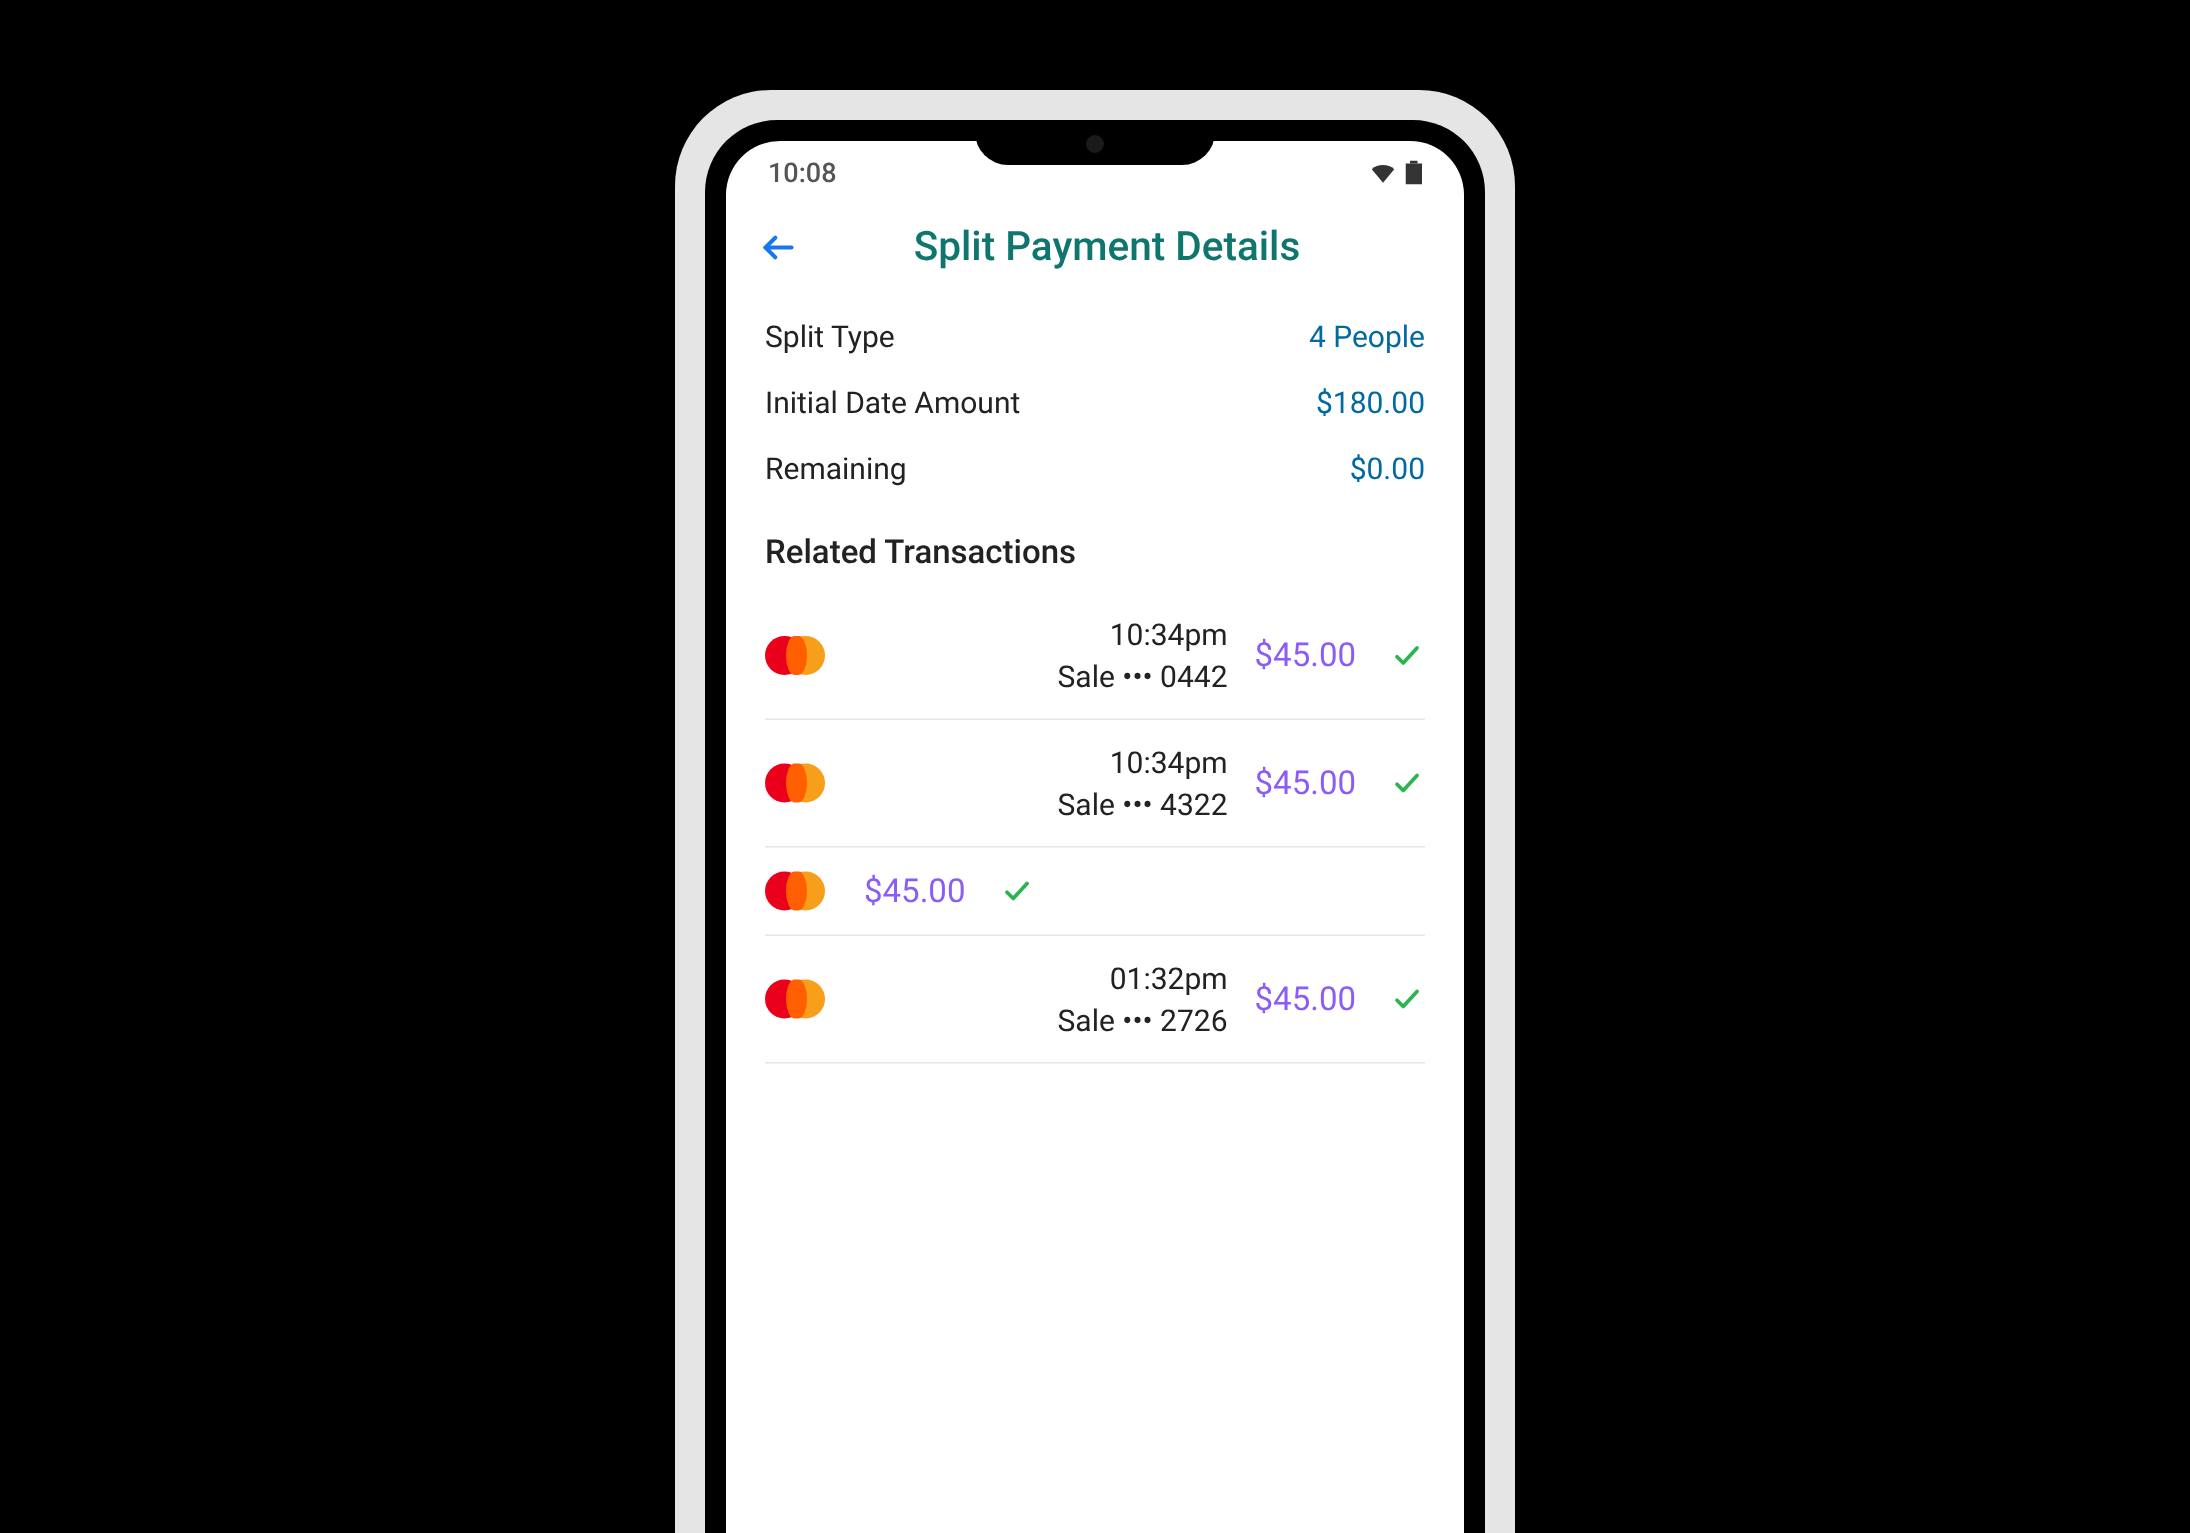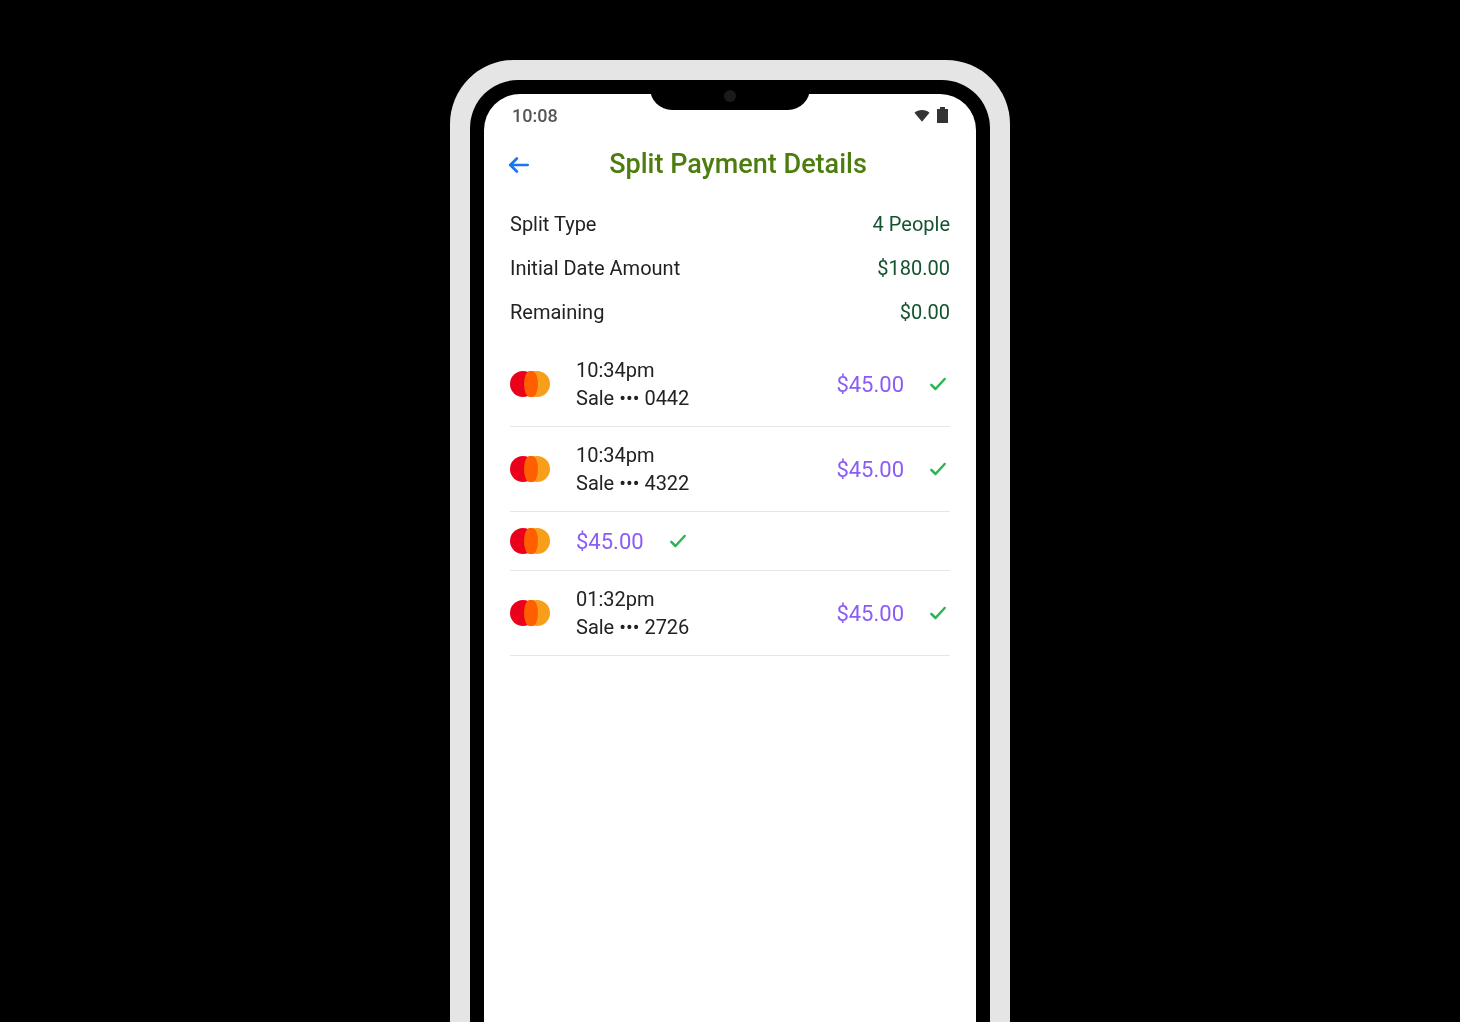--- a/index.html
+++ b/index.html
@@ -91,39 +91,39 @@
   .back-btn {
     color: #1976f0;
     display: flex;
     align-items: center;
     cursor: pointer;
     padding-top: 2px;
   }
   .page-title {
     font-size: 27px;
     font-weight: 500;
-    color: #4d7c0f;
+    color: #0f766e;
     flex: 1;
     text-align: center;
     margin-left: -28px; 
   }
   
   .summary {
     padding: 8px 26px 4px 26px;
   }
   .summary-row {
     display: flex;
     justify-content: space-between;
     align-items: baseline;
     padding: 10px 0;
     font-size: 20px;
     color: #222;
   }
   .summary-row .label { }
-  .summary-row .value { color: #14532d; }
+  .summary-row .value { color: #0369a1; }
   
   .section-heading {
     padding: 18px 26px 10px 26px;
     font-size: 22px;
     font-weight: 500;
     color: #222;
   }
   
   .tx-list {
     padding: 4px 26px 0 26px;
@@ -154,20 +154,21 @@
   .card-logo .overlap {
     position:absolute; left:14px; width:14px; height:26px;
     background:#ff5f00; border-radius:40%/50%; z-index:2;
   }
   .tx-info {
     flex: 1;
     min-width: 0;
     display:flex;
     flex-direction: column;
     gap: 4px;
+    align-items: flex-end;
   }
   .tx-time { font-size: 20px; color: #222; }
   .tx-desc { font-size: 20px; color: #222; }
   .tx-amount {
     font-size: 22px;
     color: #8b5cf6;
     margin-right: 4px;
   }
   .tx-check {
     color: #2bb551;
@@ -219,20 +220,21 @@
         <div class="summary-row">
           <span class="label">Initial Date Amount</span>
           <span class="value">$180.00</span>
         </div>
         <div class="summary-row">
           <span class="label">Remaining</span>
           <span class="value">$0.00</span>
         </div>
       </div>
 
+      <div class="section-heading">Related Transactions</div>
 
       <div class="tx-list">
 
         <div class="tx-row">
           <span class="card-logo">
             <span class="circle-red"></span>
               <span class="overlap"></span>
               <span class="circle-orange"></span>
           </span>
           <div class="tx-info">

